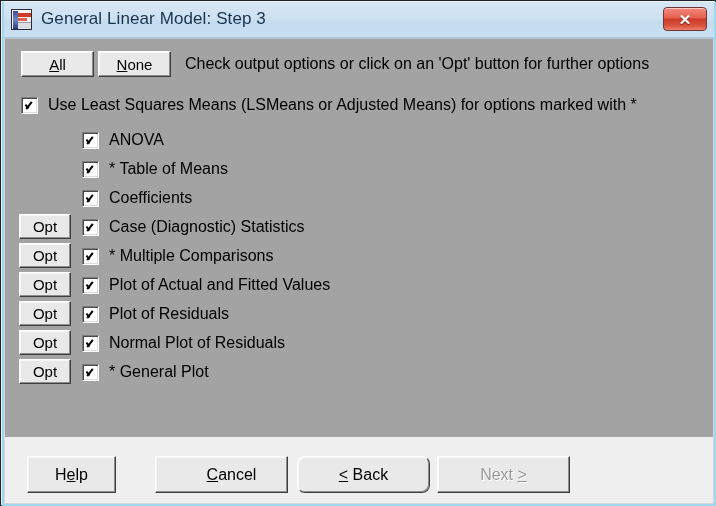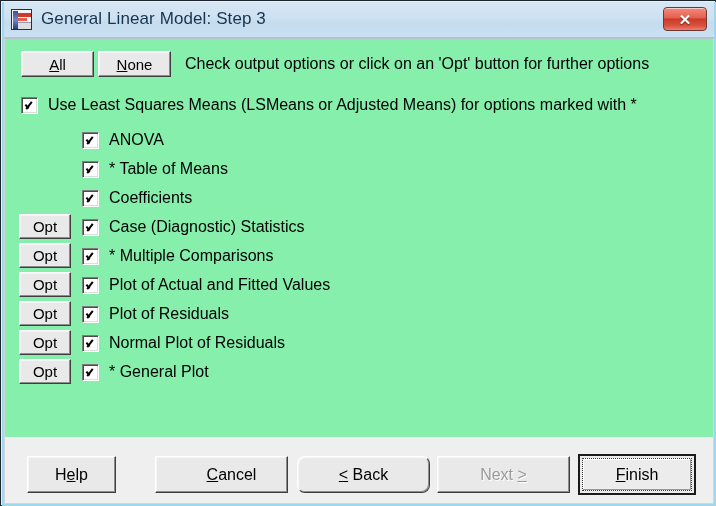--- a/index.html
+++ b/index.html
@@ -112,21 +112,21 @@
     text-shadow: 0 1px 1px rgba(90,20,10,0.85);
     font-family: "Liberation Sans", sans-serif;
   }
 
   
   .client {
     position: absolute;
     left: 4px; top: 38px;
     width: 708px;
     height: 464px;
-    background: #86efac;
+    background: #a3a3a3;
     overflow: hidden;
   }
 
   
   .btn {
     position: absolute;
     box-sizing: border-box;
     background: #e9e9e9;
     border: 1px solid #ffffff;
     border-right-color: #3e3e3e;
@@ -339,24 +339,19 @@
       </div>
       <div class="btn" style="left:150px; top:19px; width:133px; height:37px;padding-left:20px;">
         <span><span class="mn">C</span>ancel</span>
       </div>
       <div class="btn" style="left:292px; top:19px; width:133px; height:37px;border-radius:8px;">
         <span><span class="mn">&lt;</span>&nbsp;Back</span>
       </div>
       <div class="btn disabled" style="left:432px; top:19px; width:133px; height:37px;">
         <span>Next&nbsp;<span class="mn">&gt;</span></span>
       </div>
-      <div class="btn default-btn" style="left:573px; top:17px; width:118px; height:41px;">
-        <span class="inner">
-          <span><span class="mn">F</span>inish</span>
-        </span>
-      </div>
     </div>
 
   </div>
 
   <div class="frame-inner-line"></div>
   <div class="frame-glow"></div>
 </div>
 
 </body></html>

